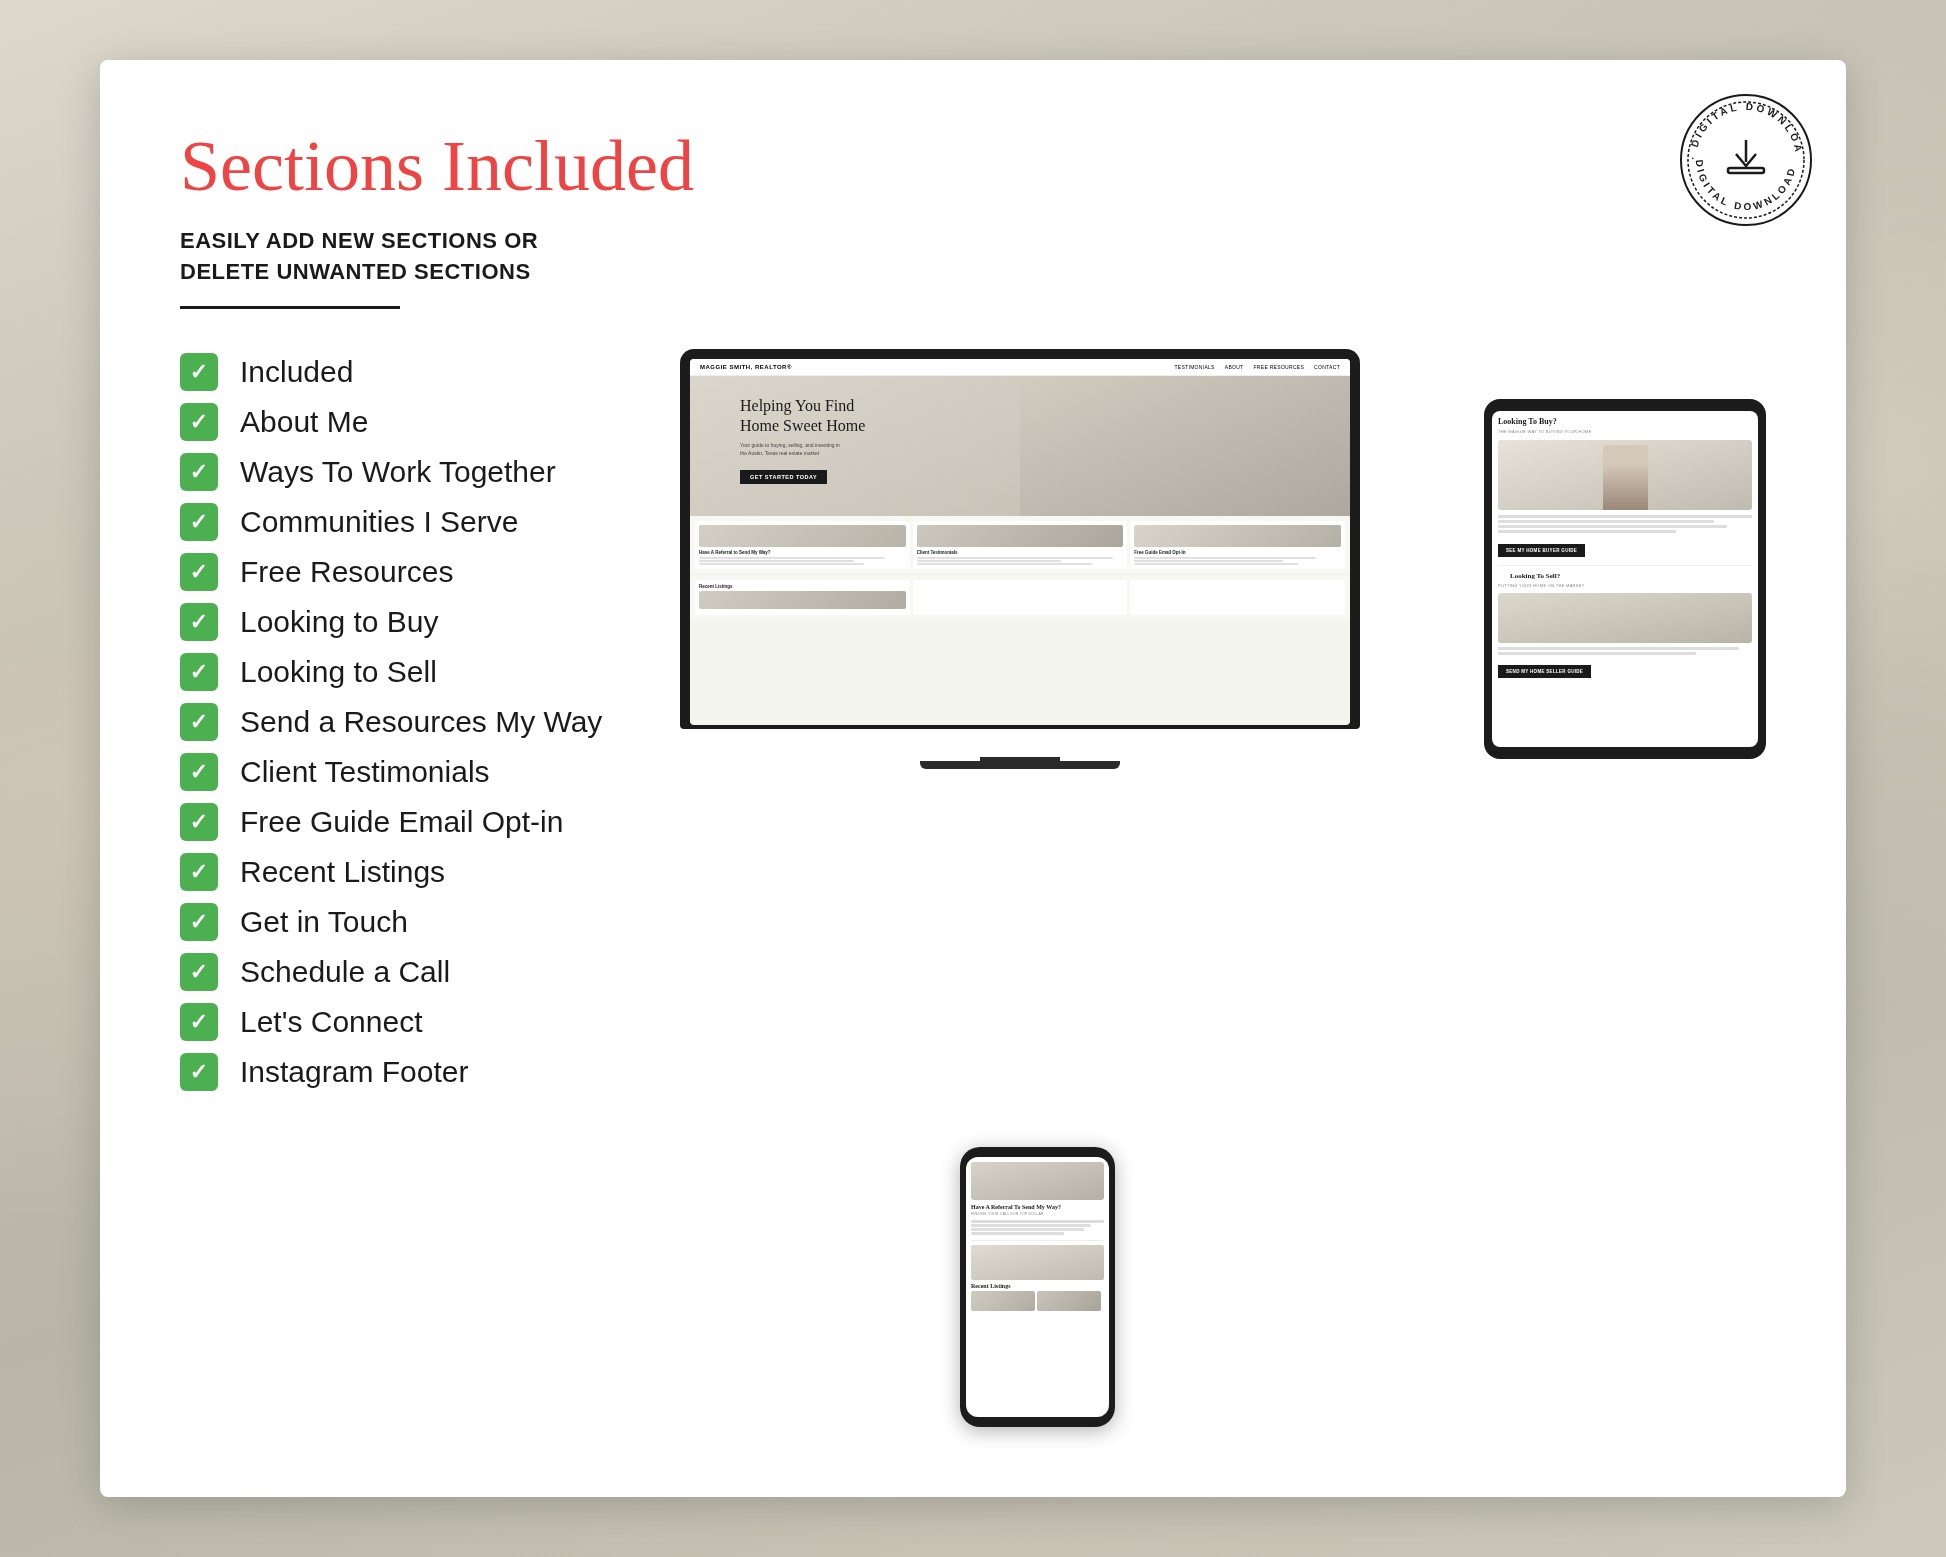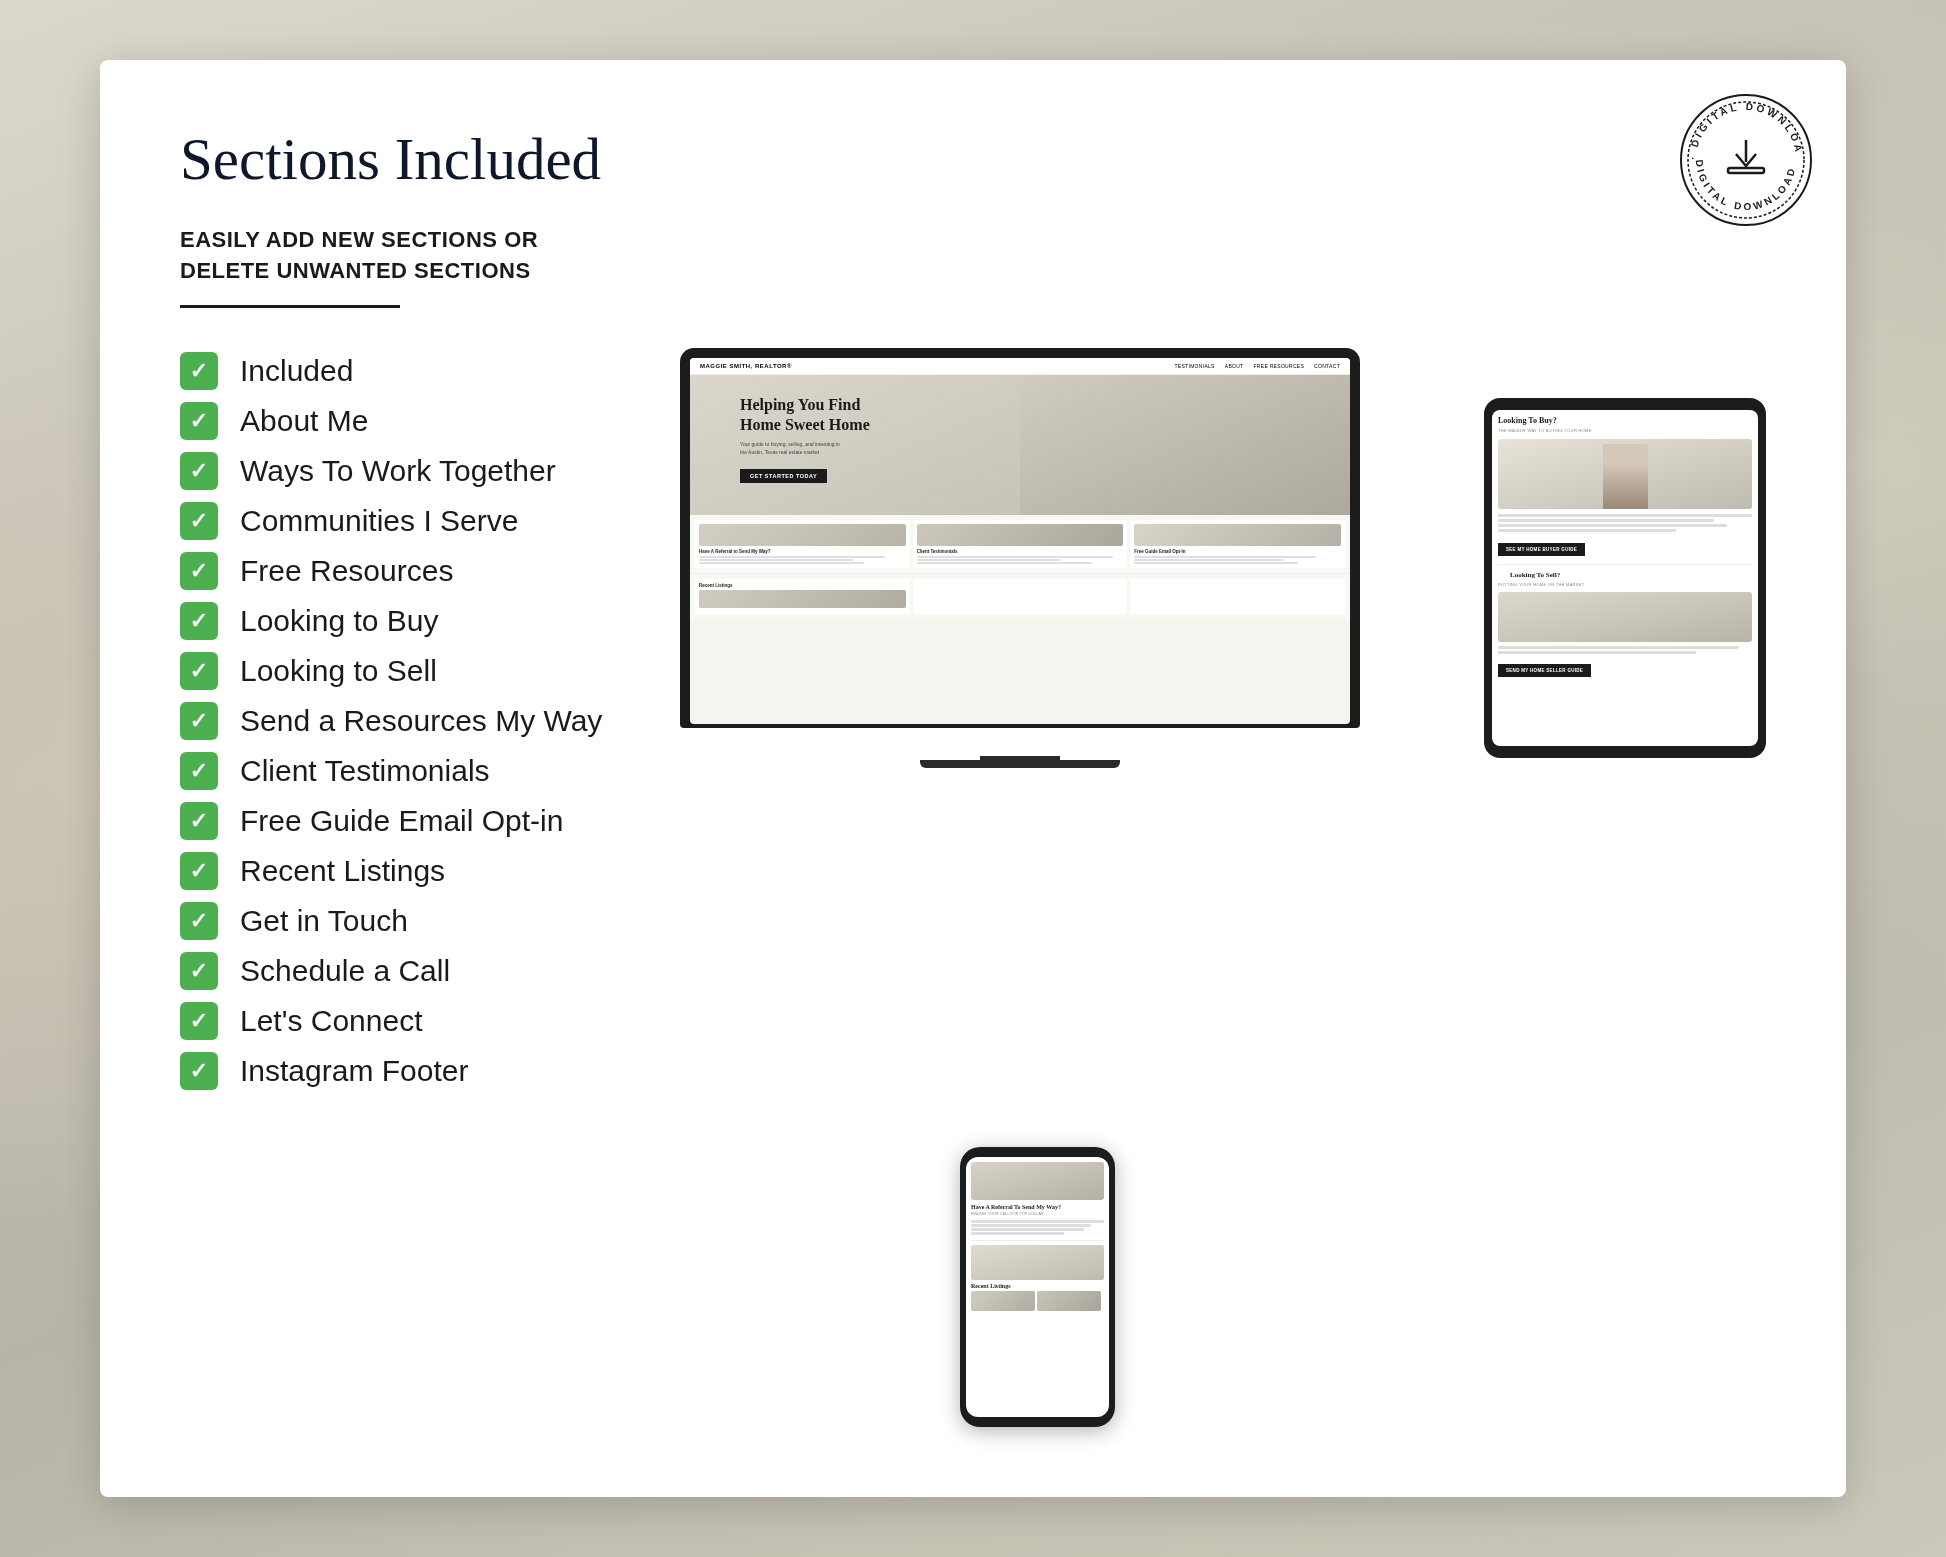--- a/index.html
+++ b/index.html
@@ -47,25 +47,25 @@
       width: 140px;
       height: 140px;
     }
 
     .digital-badge svg {
       width: 100%;
       height: 100%;
     }
 
     .card-title {
-      font-size: 59px;
+      font-size: 72px;
       font-weight: 400;
-      color: #0f172a;
+      color: #ef4444;
       line-height: 1.0;
-      margin-bottom: 36px;
+      margin-bottom: 24px;
       font-family: Georgia, serif;
     }
 
     .card-subtitle {
       font-size: 22px;
       font-weight: 800;
       color: #1a1a1a;
       text-transform: uppercase;
       letter-spacing: 0.5px;
       line-height: 1.4;
@@ -295,21 +295,21 @@
                 <span style="font-family:Arial;font-size:5px;text-transform:uppercase;letter-spacing:0.3px;">ABOUT</span>
                 <span style="font-family:Arial;font-size:5px;text-transform:uppercase;letter-spacing:0.3px;">FREE RESOURCES</span>
                 <span style="font-family:Arial;font-size:5px;text-transform:uppercase;letter-spacing:0.3px;">CONTACT</span>
               </div>
             </div>
 
             <div style="position:relative;height:140px;background:linear-gradient(to right,#e0dbd0,#c8c4b8);overflow:hidden;">
               <div style="position:absolute;inset:0;background:linear-gradient(to bottom right,#d8d3c8,#b8b4a8);opacity:0.6;"></div>
               <div style="position:absolute;right:0;top:0;bottom:0;width:50%;background:linear-gradient(to bottom right,#d0ccc0,#a8a49a);opacity:0.8;"></div>
               <div style="position:absolute;left:50px;top:20px;z-index:2;">
-                <div style="font-family:Georgia,serif;font-size:16px;color:#1a1a1a;line-height:1.3;margin-bottom:5px;font-weight:700;">Helping You Find<br>Home Sweet Home</div>
+                <div style="font-family:Georgia,serif;font-size:16px;color:#1a1a1a;line-height:1.3;margin-bottom:5px;font-weight:400;">Helping You Find<br>Home Sweet Home</div>
                 <div style="font-family:Arial;font-size:5px;color:#444;margin-bottom:8px;line-height:1.5;">Your guide to buying, selling, and investing in<br>the Austin, Texas real estate market</div>
                 <div style="background:#1a1a1a;color:white;padding:4px 10px;font-size:5.5px;font-family:Arial;font-weight:700;text-transform:uppercase;display:inline-block;letter-spacing:0.5px;">GET STARTED TODAY</div>
               </div>
             </div>
 
             <div style="display:flex;gap:3px;padding:5px;background:#f8f8f3;">
               <div style="flex:1;background:white;border-radius:2px;padding:4px;overflow:hidden;">
                 <div style="width:100%;height:22px;background:linear-gradient(135deg,#d4cfc5,#b8b4a8);border-radius:2px;margin-bottom:3px;"></div>
                 <div style="font-family:Arial;font-size:4.5px;font-weight:700;margin-bottom:2px;color:#1a1a1a;">Have A Referral to Send My Way?</div>
                 <div style="height:2px;background:#e0e0e0;border-radius:1px;margin-bottom:1px;width:90%;"></div>

